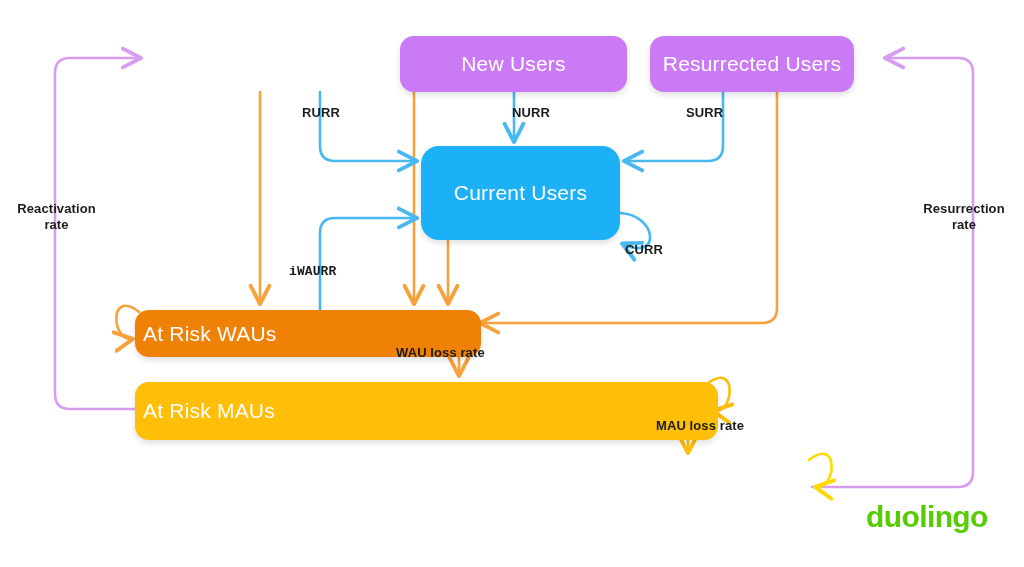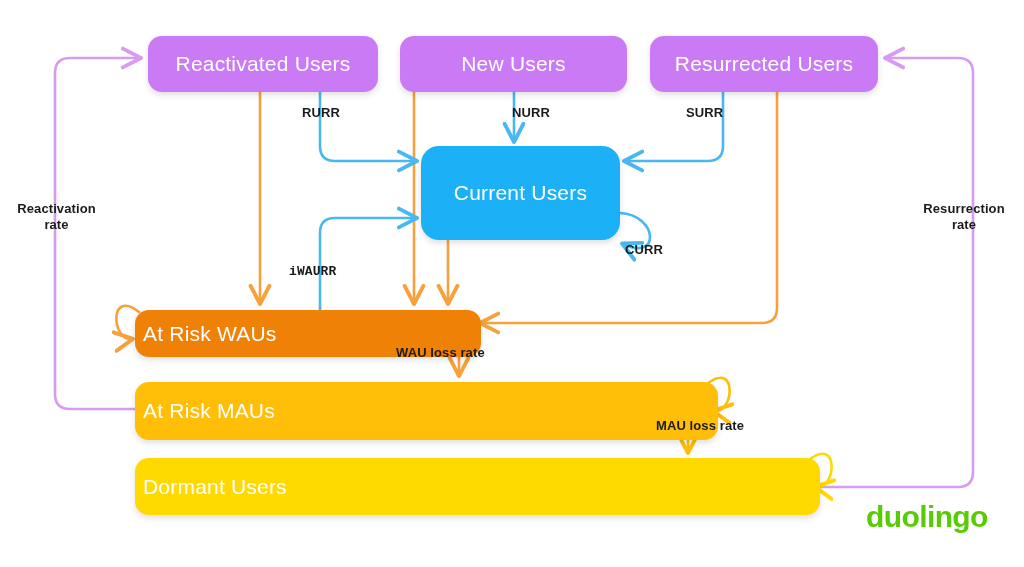--- a/index.html
+++ b/index.html
@@ -81,47 +81,41 @@
 
       <path d="M320,92 L320,146 Q320,161 335,161 L416,161" stroke="#49b8f0" stroke-width="2.6" marker-end="url(#ah-blue)"></path>
       <path d="M514,92 L514,141" stroke="#49b8f0" stroke-width="2.6" marker-end="url(#ah-blue)"></path>
       <path d="M723,92 L723,146 Q723,161 708,161 L625,161" stroke="#49b8f0" stroke-width="2.6" marker-end="url(#ah-blue)"></path>
       <path d="M320,310 L320,233 Q320,218 335,218 L416,218" stroke="#49b8f0" stroke-width="2.6" marker-end="url(#ah-blue)"></path>
 
       <path d="M620,213 C658,215 661,262 623,244" stroke="#49b8f0" stroke-width="2.6" marker-end="url(#ah-blue)"></path>
     </g>
   </svg>
 
-  <div class="node purple top-node" id="node-reactivated" style="left:148px;top:36px;width:230px;">
-    <span>Reactivated Users</span>
-  </div>
 
   <div class="node purple top-node" id="node-new" style="left:400px;top:36px;width:227px;">
     <span>New Users</span>
   </div>
 
-  <div class="node purple top-node" id="node-resurrected" style="left:650px;top:36px;width:228px;">
+  <div class="node purple top-node" id="node-resurrected" style="left:650px;top:36px;width:204px;">
     <span>Resurrected Users</span>
   </div>
 
   <div class="node blue" id="node-current" style="left:421px;top:146px;width:199px;height:94px;border-radius:18px;">
     <span>Current Users</span>
   </div>
 
   <div class="node orange bar-node" id="node-at-risk-wau" style="left:135px;top:310px;width:338px;height:47px;">
     <span>At Risk WAUs</span>
   </div>
 
   <div class="node amber bar-node" id="node-at-risk-mau" style="left:135px;top:382px;width:575px;height:58px;">
     <span>At Risk MAUs</span>
   </div>
 
-  <div class="node yellow bar-node" id="node-dormant" style="left:135px;top:458px;width:677px;height:57px;">
-    <span>Dormant Users</span>
-  </div>
 
   <div class="edge-label" style="left:302px;top:105px;">RURR</div>
 
   <div class="edge-label" style="left:492px;top:105px;padding-left:20px;">NURR</div>
 
   <div class="edge-label" style="left:686px;top:105px;">SURR</div>
 
   <div class="edge-label" style="left:625px;top:242px;">CURR</div>
 
   <div class="edge-label" style="left:289px;top:264px;font-family:Liberation Mono, monospace;">iWAURR</div>

